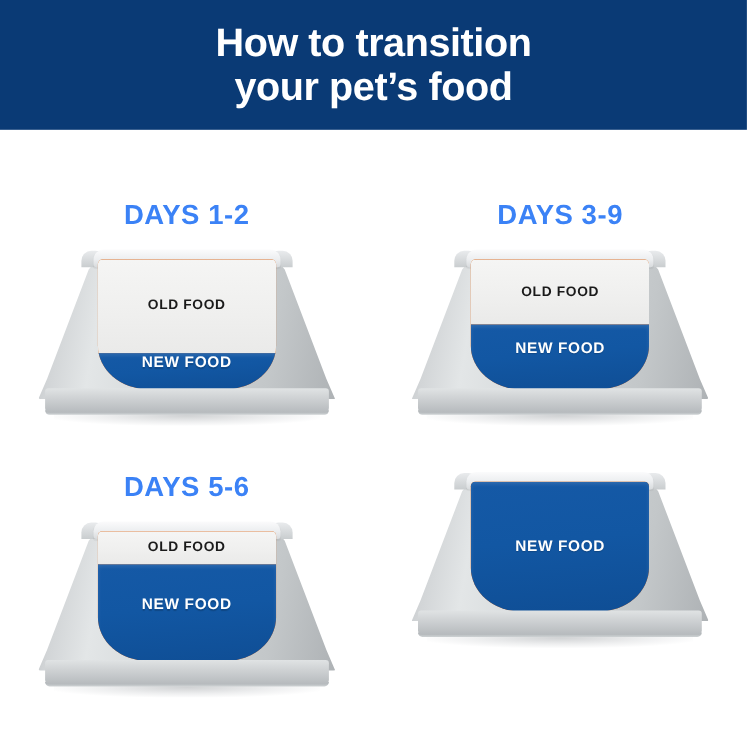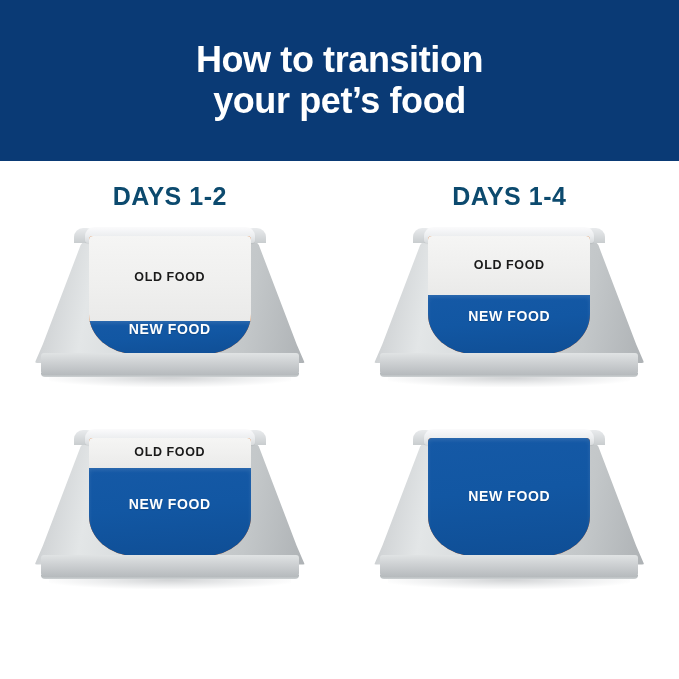--- a/index.html
+++ b/index.html
@@ -19,21 +19,21 @@
     height: 679px;
     background: #ffffff;
   }
 
   
   .header {
     position: absolute;
     left: 0;
     top: 0;
     width: 679px;
-    height: 161px;
+    height: 118px;
     background: #0a3a75;
     display: flex;
     align-items: center;
     justify-content: center;
   }
   .header-title {
     color: #ffffff;
     font-family: "Liberation Sans", sans-serif;
     font-weight: 700;
     font-size: 36px;
@@ -63,21 +63,21 @@
     justify-content: flex-start;
     padding-top: 44px;
   }
   .cell.row2 { padding-top: 20px; }
 
   .cell-label {
     font-family: "Liberation Sans", sans-serif;
     font-weight: 700;
     font-size: 25px;
     letter-spacing: 0.5px;
-    color: #0c4a6e;
+    color: #3b82f6;
     margin-bottom: 16px;
     text-align: right;
   }
 
   
   .bowl {
     position: relative;
     width: 270px;
     height: 160px;
   }
@@ -233,41 +233,42 @@
           <div class="new-food-layer" style="height: 28%;">
             <div class="food-label new" style="top: calc(26% - 9px);">NEW FOOD</div>
           </div>
         </div>
         <div class="bowl-base-lip"></div>
         <div class="bowl-base"></div>
       </div>
     </div>
 
     <div class="cell">
-      <div class="cell-label">DAYS 1-4</div>
+      <div class="cell-label">DAYS 3-9</div>
       <div class="bowl">
         <div class="bowl-shadow"></div>
         <div class="bowl-body"></div>
         <div class="rim-cap-l"></div>
         <div class="rim-cap-r"></div>
         <div class="bowl-rim"></div>
         <div class="basin">
           <div class="old-food-layer" style="height: 50%;">
             <div class="food-label old" style="top: calc(50% - 8px);">OLD FOOD</div>
           </div>
           <div class="new-food-layer" style="height: 50%;">
             <div class="food-label new" style="top: calc(38% - 9px);">NEW FOOD</div>
           </div>
         </div>
         <div class="bowl-base-lip"></div>
         <div class="bowl-base"></div>
       </div>
     </div>
 
     <div class="cell row2">
+      <div class="cell-label">DAYS 5-6</div>
       <div class="bowl">
         <div class="bowl-shadow"></div>
         <div class="bowl-body"></div>
         <div class="rim-cap-l"></div>
         <div class="rim-cap-r"></div>
         <div class="bowl-rim"></div>
         <div class="basin">
           <div class="old-food-layer" style="height: 26%;">
             <div class="food-label old" style="top: calc(50% - 8px);">OLD FOOD</div>
           </div>

